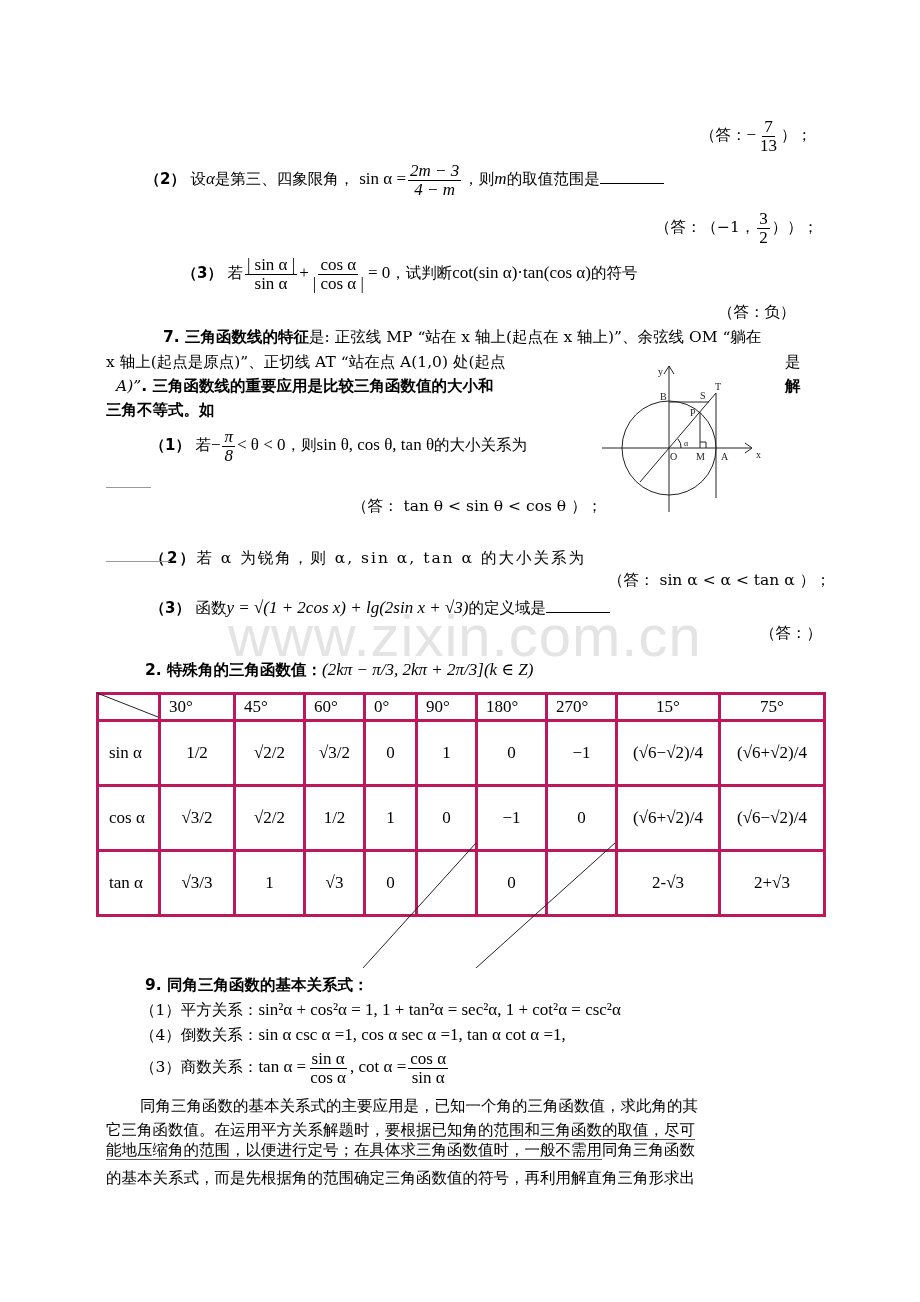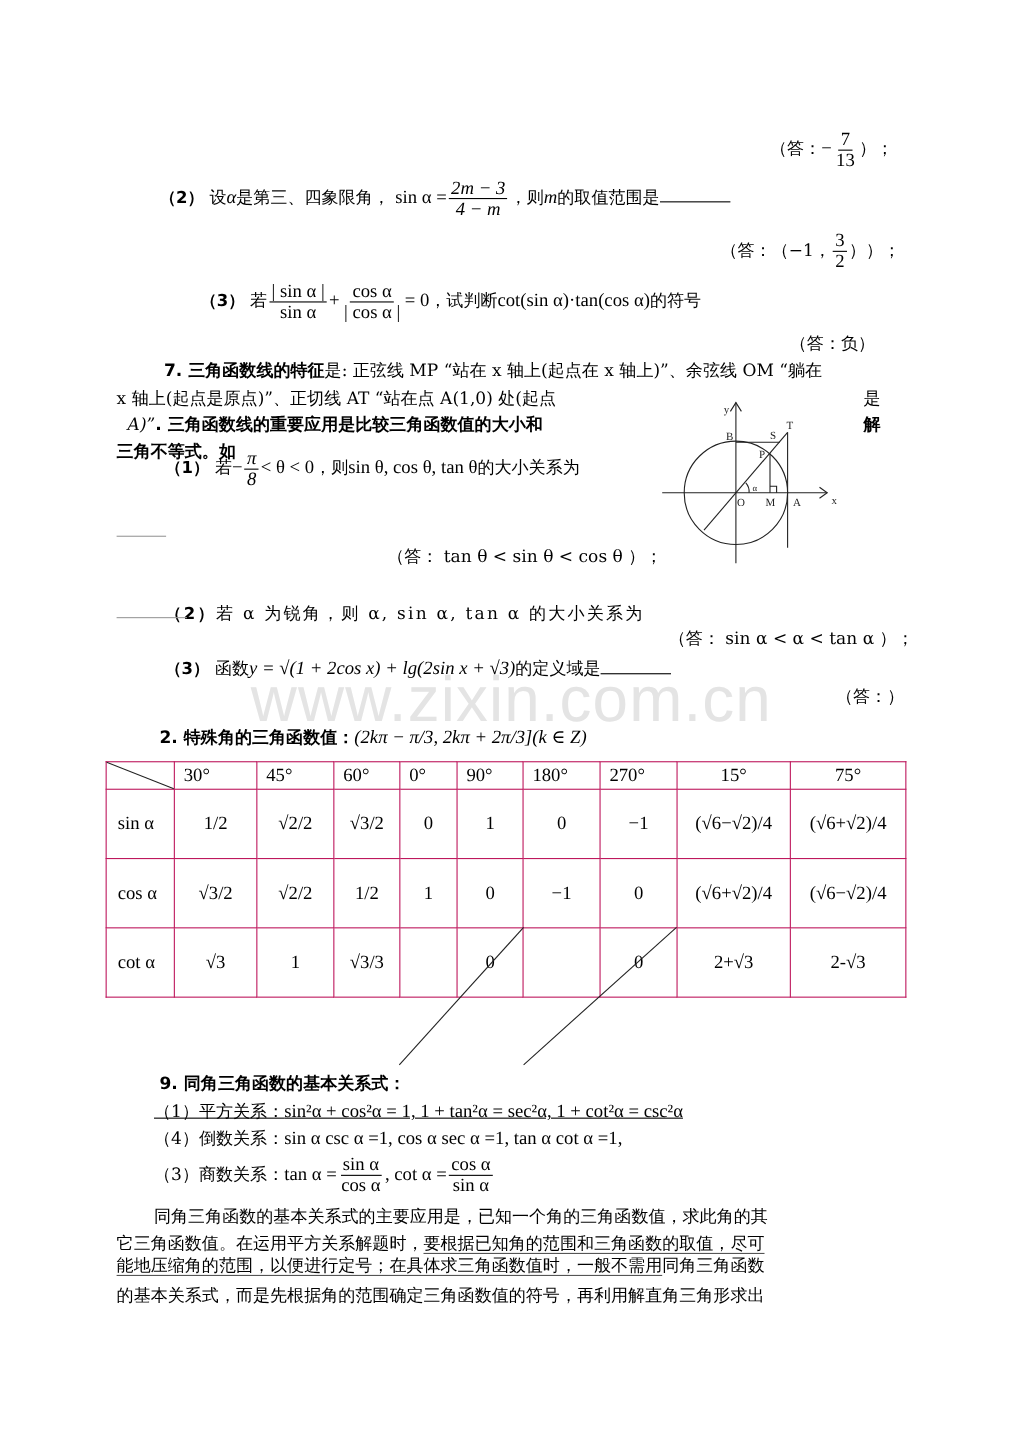--- a/index.html
+++ b/index.html
@@ -13,21 +13,21 @@
   .it { font-style:italic; }
   .frac { display:inline-flex; flex-direction:column; align-items:center; vertical-align:middle; margin:0 2px; line-height:1.05; }
   .frac .num { padding:0 2px; border-bottom:1px solid #000; }
   .frac .den { padding:0 2px; }
   .blank { display:inline-block; border-bottom:1px solid #000; width:64px; height:14px; vertical-align:baseline; }
   .u { text-decoration:underline; text-decoration-color:#555; text-underline-offset:4px; }
   .watermark { position:absolute; left:228px; top:602px; font-family:"Liberation Sans","DejaVu Sans",sans-serif;
                font-size:58px; color:#e4e4e4; letter-spacing:1px; z-index:0; }
   .content { position:relative; z-index:1; }
   table.tr { position:absolute; left:96px; top:692px; border-collapse:collapse; font-family:"Liberation Serif","DejaVu Serif",serif; font-size:17px; }
-  table.tr td { border:1px solid #be185d; text-align:center; vertical-align:middle; padding:0; }
+  table.tr td { border:3px solid #be185d; text-align:center; vertical-align:middle; padding:0; }
   table.tr tr.hdr td { height:24px; text-align:left; padding-left:8px; }
   table.tr tr.hdr td.c { text-align:center; padding-left:0; }
   table.tr tr.row td { height:62px; }
   table.tr td.lbl { text-align:left; padding-left:10px; }
   svg.overlay { position:absolute; left:0; top:0; pointer-events:none; }
 </style>
 </head>
 <body>
 
 <div class="watermark">www.zixin.com.cn</div>
@@ -63,32 +63,32 @@
         <span class="num">| sin α |</span>
         <span class="den">sin α</span>
       </span><span class="m">+</span><span class="frac m">
         <span class="num">cos α</span>
         <span class="den">| cos α |</span>
       </span><span class="m">= 0</span><span>，试判断</span><span class="m">cot(sin α)·tan(cos α)</span><span>的符号</span>
   </div>
 
   <div class="abs t" style="left:718px;top:302px;">（答：负）</div>
 
-  <div class="abs t" style="left:149px;top:327px;">
+  <div class="abs t" style="left:163px;top:327px;">
     <span class="b">7. 三角函数线的特征</span><span>是: 正弦线 MP “站在 x 轴上(起点在 x 轴上)”、余弦线 OM “躺在</span>
   </div>
   <div class="abs t" style="left:106px;top:352px;">x 轴上(起点是原点)”、正切线 AT “站在点 A(1,0) 处(起点</div>
   <div class="abs t" style="left:785px;top:352px;">是</div>
   <div class="abs t" style="left:116px;top:376px;">
     <span class="it">A)”</span><span class="b">. 三角函数线的重要应用是比较三角函数值的大小和</span>
   </div>
   <div class="abs t b" style="left:785px;top:376px;">解</div>
   <div class="abs t b" style="left:106px;top:400px;">三角不等式。如</div>
 
-  <div class="abs t" style="left:150px;top:408px;">
+  <div class="abs t" style="left:150px;top:428px;">
     <span class="bn">（1）</span>
     <span>若</span><span class="m">−</span><span class="frac m it">
         <span class="num">π</span>
         <span class="den">8</span>
       </span><span class="m">&lt; θ &lt; 0</span><span>，则</span><span class="m">sin θ, cos θ, tan θ</span><span>的大小关系为</span>
   </div>
   <div class="abs" style="left:106px;top:487px;width:45px;border-bottom:1px solid #999;"></div>
   <div class="abs t" style="left:352px;top:496px;">（答：  tan θ &lt; sin θ &lt; cos θ ）；</div>
 
   <div class="abs t" style="left:150px;top:548px;letter-spacing:2px;">
@@ -179,44 +179,44 @@
       <td>√2/2</td>
       <td>1/2</td>
       <td>1</td>
       <td>0</td>
       <td>−1</td>
       <td>0</td>
       <td>(√6+√2)/4</td>
       <td>(√6−√2)/4</td>
     </tr>
     <tr class="row">
-      <td class="lbl">cot α</td>
+      <td class="lbl">tan α</td>
+      <td>√3/3</td>
+      <td>1</td>
       <td>√3</td>
-      <td>1</td>
-      <td>√3/3</td>
+      <td>0</td>
       <td></td>
       <td>0</td>
       <td></td>
-      <td>0</td>
+      <td>2-√3</td>
       <td>2+√3</td>
-      <td>2-√3</td>
     </tr>
   </tbody>
     </table>
 
   <svg class="overlay" width="920" height="1302">
     <g stroke="#222" stroke-width="1">
       <line x1="97" y1="693" x2="158" y2="717"></line>
       <line x1="363" y1="968" x2="476" y2="843"></line>
       <line x1="476" y1="968" x2="615" y2="843"></line>
     </g>
   </svg>
 
   <div class="abs t b" style="left:145px;top:975px;">9.  同角三角函数的基本关系式：</div>
-  <div class="abs t" style="left:140px;top:1000px;text-decoration:underline;">
+  <div class="abs t" style="left:140px;top:1000px;">
     <span>（1）平方关系：</span><span class="m">sin²α + cos²α = 1, 1 + tan²α = sec²α, 1 + cot²α = csc²α</span>
   </div>
   <div class="abs t" style="left:140px;top:1025px;">
     <span>（4）倒数关系：</span><span class="m">sin α csc α =1, cos α sec α =1, tan α cot α =1,</span>
   </div>
   <div class="abs t" style="left:140px;top:1050px;">
     <span>（3）商数关系：</span><span class="m">tan α =</span><span class="frac m">
         <span class="num">sin α</span>
         <span class="den">cos α</span>
       </span><span class="m">, cot α =</span><span class="frac m">

